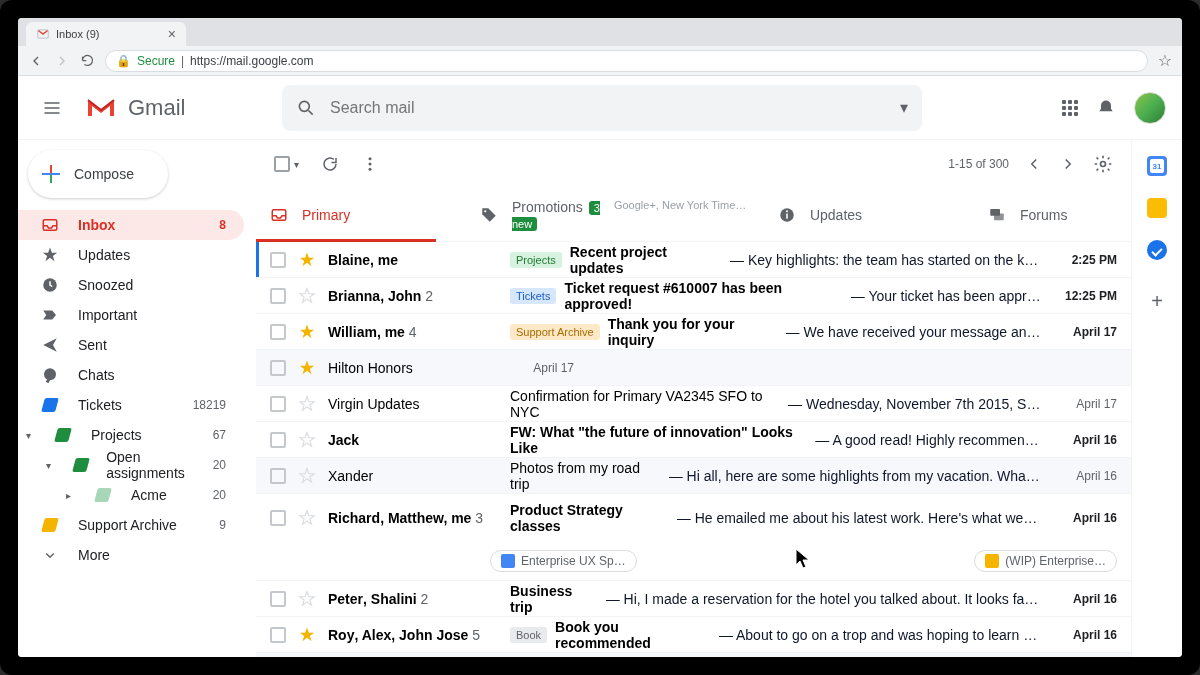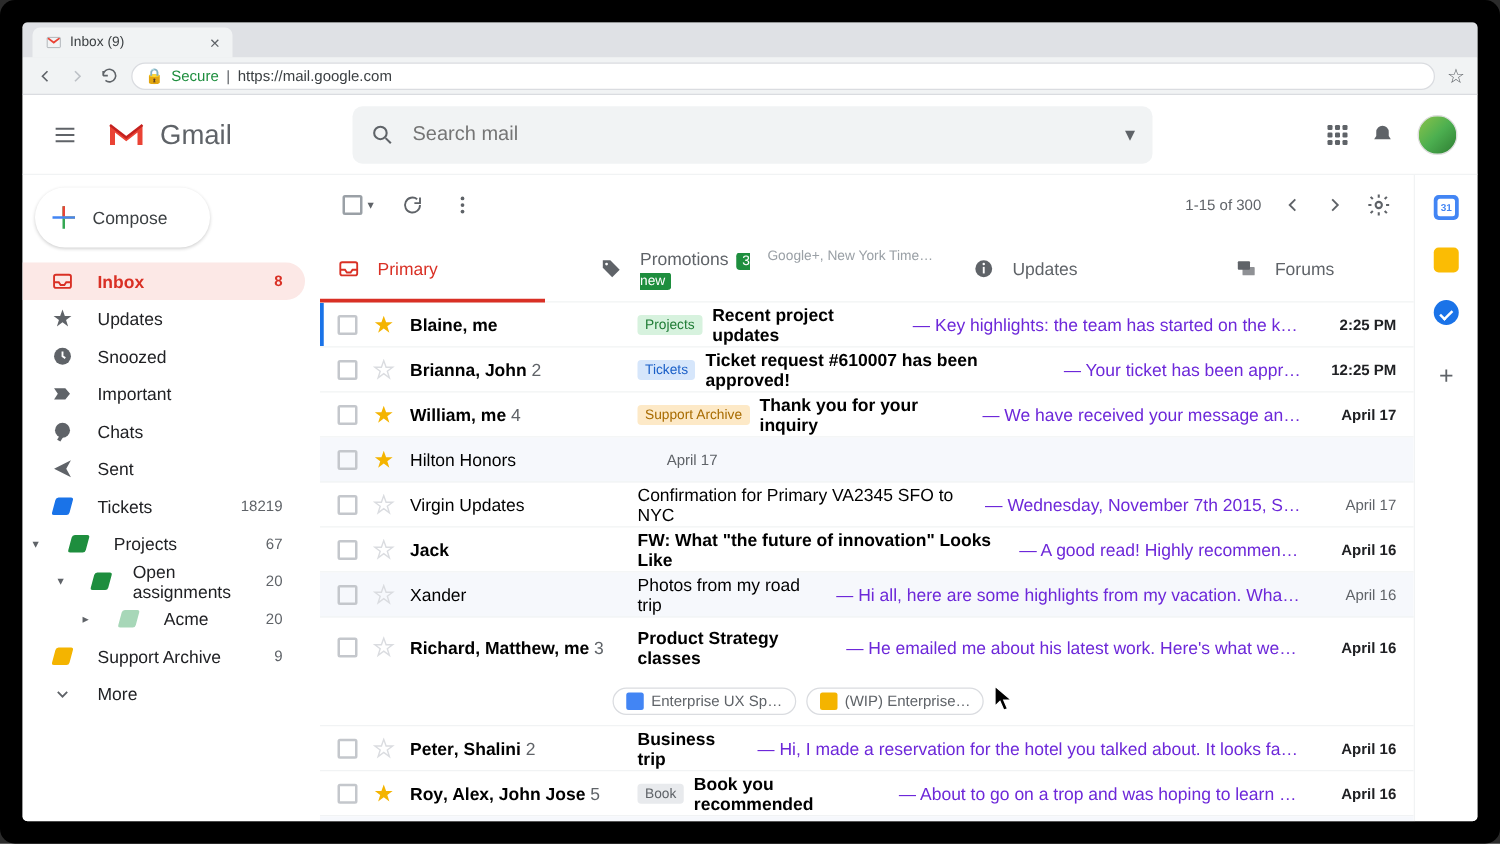--- a/index.html
+++ b/index.html
@@ -84,30 +84,30 @@
 .row.unread { font-weight: 700; }
 .row.selected { box-shadow: inset 3px 0 0 #1a73e8; }
 .row .chk { width: 16px; height: 16px; border: 2px solid #c4c7cc; border-radius: 2px; flex-shrink:0; }
 .row .star { color: #dadce0; flex-shrink:0; display:flex; }
 .row .star.on { color: #f4b400; }
 .sender { width: 170px; flex-shrink: 0; white-space: nowrap; overflow: hidden; text-overflow: ellipsis; font-weight:400; }
 .row.unread .sender { font-weight:700; }
 .sender .light { font-weight:400; color:#5f6368; }
 .content { flex:1; display:flex; align-items:center; gap:8px; min-width:0; font-weight:400; }
 .row.unread .subj { font-weight:700; }
-.preview { color: #6d28d9; white-space: nowrap; overflow:hidden; text-overflow:ellipsis; }
+.preview { color: #0f172a; white-space: nowrap; overflow:hidden; text-overflow:ellipsis; }
 .preview::before { content:" — "; }
 .time { width: 64px; text-align: right; flex-shrink: 0; font-size: 12px; font-weight:400; color:#5f6368; }
 .row.unread .time { font-weight:700; color:#202124; }
 .chip { font-size: 11px; padding: 2px 6px; border-radius: 3px; flex-shrink:0; }
 .chip.green { background:#d7f2de; color:#1e7b34; }
 .chip.blue { background:#d6e6fb; color:#1a5fc7; }
 .chip.orange { background:#fde9c7; color:#a86b00; }
 .chip.gray { background:#e8eaed; color:#5f6368; }
-.attachments { width:100%; padding-left: 220px; display:flex; gap:8px; margin-top:4px; }
+.attachments { width:100%; padding-left: 220px; display:flex; gap:8px; margin-top:4px;justify-content:space-between; }
 .att-chip { border:1px solid #dadce0; border-radius: 14px; padding: 3px 10px; font-size: 12px; color:#5f6368; display:flex; align-items:center; gap:6px; font-weight:400; }
 .att-ic { width:14px; height:14px; border-radius:2px; }
 .att-ic.docs { background:#4285f4; }
 .att-ic.slides { background:#f4b400; }
 
 
 .rail { width: 50px; display:flex; flex-direction:column; align-items:center; padding-top: 16px; gap: 22px; }
 .rail-ic { width: 20px; height: 20px; border-radius: 4px; }
 .rail-ic.cal { background:#4285f4; position:relative; }
 .rail-ic.cal::after { content:"31"; position:absolute; inset:3px; background:#fff; border-radius:2px; font-size:8px; display:flex; align-items:center; justify-content:center; color:#4285f4; font-weight:700; }
@@ -249,33 +249,33 @@
                 <span class="ic">
                   <svg width="18" height="18" viewBox="0 0 24 24">
                     <path d="M3 6h12l5 6-5 6H3l4-6z" fill="currentColor"></path>
                   </svg>
                 </span>
                 <span>Important</span>
               </div>
               <div class="nav-item">
                 <span class="ic">
                   <svg width="18" height="18" viewBox="0 0 24 24">
+                    <path d="M3 12l18-9-5 9 5 9z" fill="currentColor"></path>
+                  </svg>
+                </span>
+                <span>Sent</span>
+              </div>
+              <div class="nav-item">
+                <span class="ic">
+                  <svg width="18" height="18" viewBox="0 0 24 24">
                     <circle cx="12" cy="11" r="8" fill="currentColor"></circle>
                     <path d="M8 22l3-5" stroke="currentColor" stroke-width="4"></path>
                   </svg>
                 </span>
                 <span>Chats</span>
-              </div>
-              <div class="nav-item">
-                <span class="ic">
-                  <svg width="18" height="18" viewBox="0 0 24 24">
-                    <path d="M3 12l18-9-5 9 5 9z" fill="currentColor"></path>
-                  </svg>
-                </span>
-                <span>Sent</span>
               </div>
               <div class="nav-item">
                 <span class="ic">
                   <span class="label-sw" style="background:#1a73e8"></span>
                 </span>
                 <span>Tickets</span>
                 <span class="count">18219</span>
               </div>
               <div class="nav-item">
                 <span style="font-size:10px;color:#5f6368;margin-left:-14px;margin-right:4px">▾</span>

